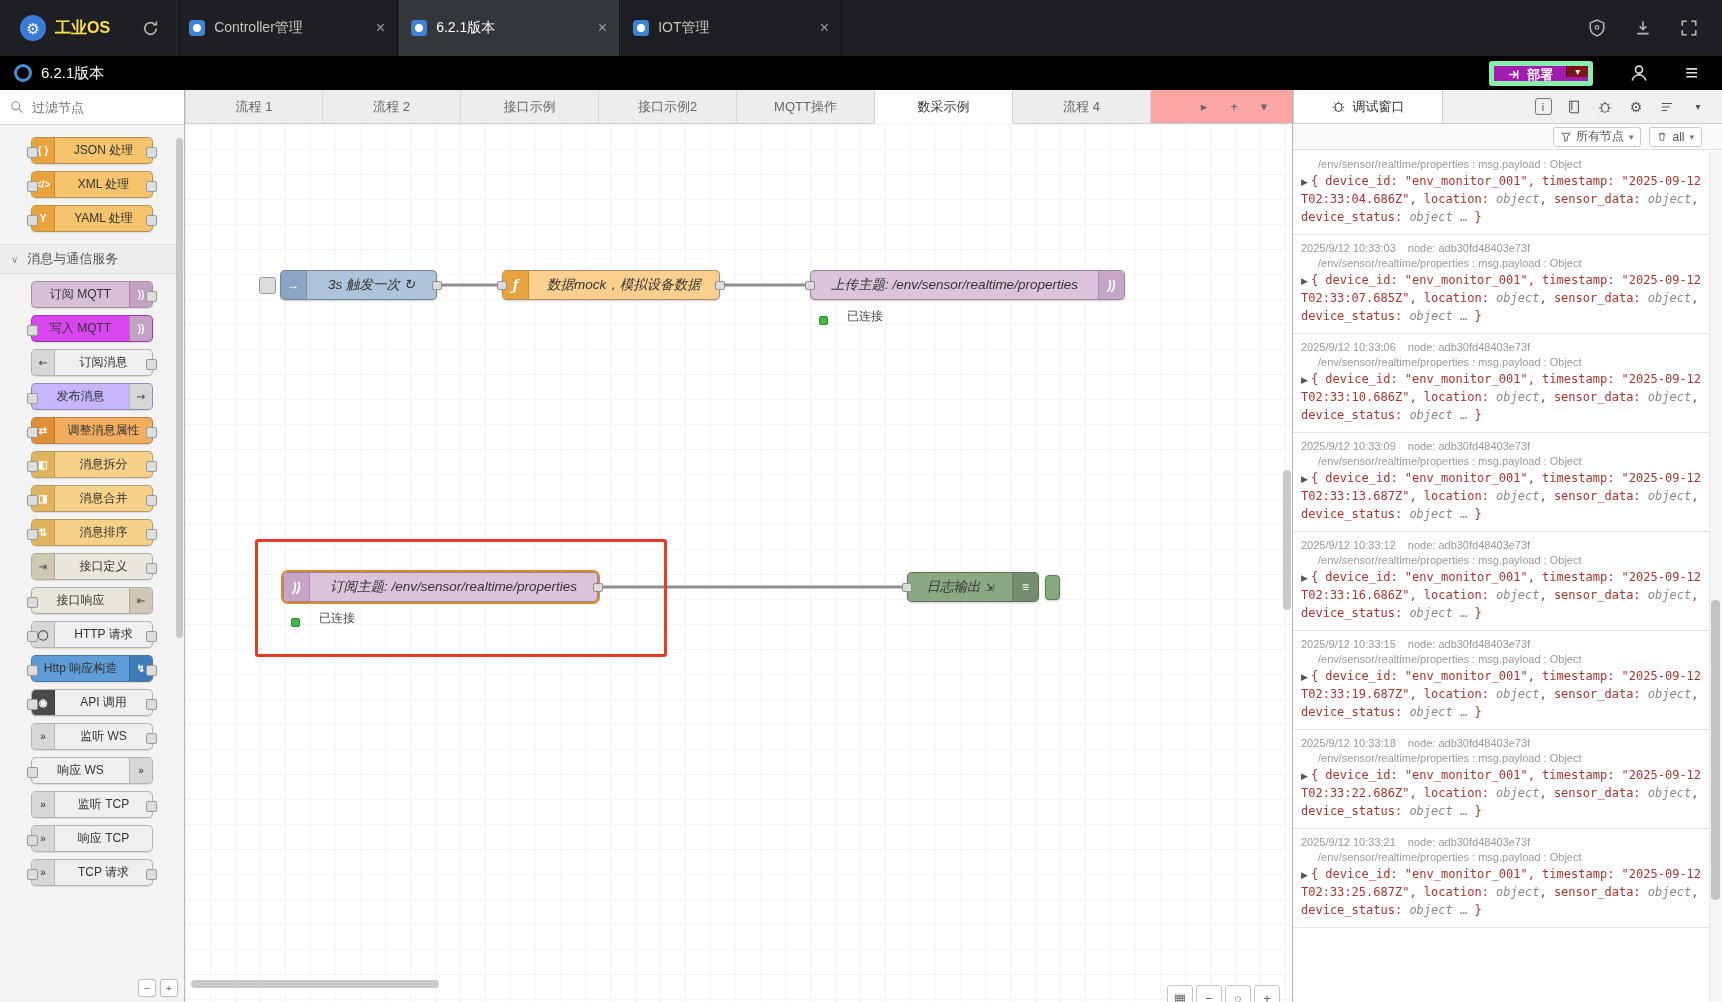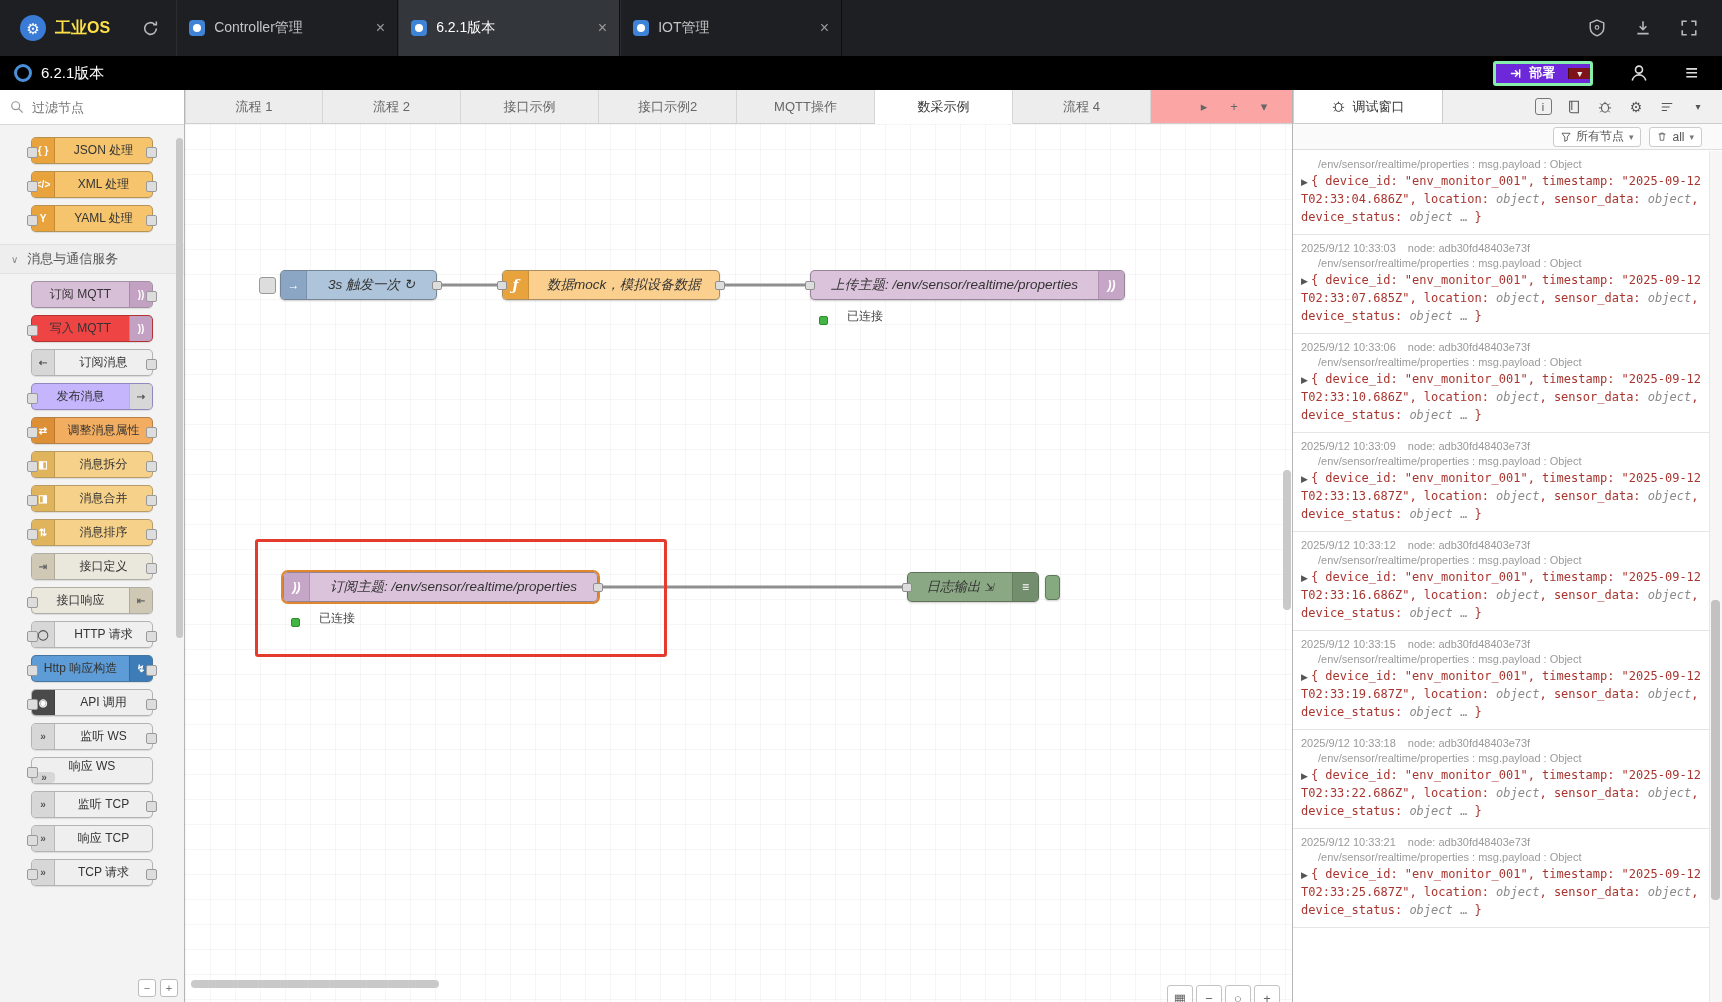--- a/index.html
+++ b/index.html
@@ -21,21 +21,21 @@
   .bb-tab-label{flex:1;white-space:nowrap;overflow:hidden}
   .bb-close{color:#9a9a9a;font-size:16px;line-height:1}
   .bb-right{margin-left:auto;display:flex;gap:24px;padding-right:22px;color:#b9b9b9}
   .bb-icon{width:22px;height:22px;display:flex;align-items:center;justify-content:center}
 
   
   #app-header{position:absolute;left:0;top:56px;width:1722px;height:34px;background:#000;display:flex;align-items:center;color:#fff}
   .ah-logo{width:18px;height:18px;border-radius:50%;border:3px solid #4a90d9;margin:0 9px 0 14px;flex:none}
   .ah-title{font-size:15px;white-space:nowrap}
   .ah-right{margin-left:auto;display:flex;align-items:center;gap:36px;padding-right:24px}
-  .deploy-btn{display:flex;align-items:center;height:25px;background:#6d28d9;border:3px solid #86efac;border-radius:3px;overflow:hidden}
+  .deploy-btn{display:flex;align-items:flex-start;height:25px;background:#a21caf;border:5px solid #86efac;border-radius:3px;overflow:hidden}
   .deploy-main{display:flex;align-items:center;gap:7px;padding:0 13px;font-size:13px;font-weight:bold;color:#fff}
   .deploy-caret{padding:0 8px;border-left:1px solid rgba(0,0,0,.4);color:#eee;font-size:10px;display:flex;align-items:center;background:#7e1419}
   .ah-icon{color:#ddd;display:flex;align-items:center;justify-content:center}
   .ah-menu{font-size:22px;line-height:1;color:#ddd}
 
   
   #flow-tabs{position:absolute;left:185px;top:90px;width:1107px;height:34px;background:#fca5a5;border-bottom:1px solid #cfcfcf;display:flex;align-items:stretch}
   .flow-tab{width:138px;background:#ededed;border-right:1px solid #d6d6d6;display:flex;align-items:center;justify-content:center;font-size:13px;color:#666;white-space:nowrap}
   .flow-tab:first-child{border-left:1px solid #d6d6d6}
   .flow-tab.active{background:#fff;color:#333;margin-bottom:-1px;border-bottom:1px solid #fff}
@@ -220,21 +220,21 @@
           <span class="lbl">YAML 处理</span>
         </div>
         <div class="pal-header">
           <span class="pal-caret">∨</span>
           <span>消息与通信服务</span>
         </div>
         <div class="pal-node pout" style="background: rgb(216, 191, 216);">
           <span class="lbl">订阅 MQTT</span>
           <span class="pal-chip right" style="background: rgb(194, 161, 194);">))</span>
         </div>
-        <div class="pal-node pin" style="background: #ef4444;">
+        <div class="pal-node pin" style="background: #d946ef;">
           <span class="lbl">写入 MQTT</span>
           <span class="pal-chip right" style="background: rgb(194, 161, 194);">))</span>
         </div>
         <div class="pal-node pout" style="background: rgb(239, 239, 239);">
           <span class="pal-chip left" style="background: rgb(215, 215, 215); color: rgb(85, 85, 85);">⇠</span>
           <span class="lbl">订阅消息</span>
         </div>
         <div class="pal-node pin" style="background: #c4b5fd;">
           <span class="lbl">发布消息</span>
           <span class="pal-chip right" style="background: rgb(215, 215, 215); color: rgb(85, 85, 85);">⇢</span>
@@ -272,21 +272,21 @@
           <span class="pal-chip right" style="background: rgb(62, 124, 183);">↯</span>
         </div>
         <div class="pal-node pin pout" style="background: rgb(239, 239, 239);">
           <span class="pal-chip left" style="background: rgb(74, 74, 74);">◉</span>
           <span class="lbl">API 调用</span>
         </div>
         <div class="pal-node pout" style="background: rgb(239, 239, 239);">
           <span class="pal-chip left" style="background: rgb(215, 215, 215); color: rgb(85, 85, 85);">»</span>
           <span class="lbl">监听 WS</span>
         </div>
-        <div class="pal-node pin" style="background: rgb(239, 239, 239); flex-direction: column;">
+        <div class="pal-node pin" style="background: rgb(239, 239, 239);">
           <span class="lbl">响应 WS</span>
           <span class="pal-chip right" style="background: rgb(215, 215, 215); color: rgb(85, 85, 85);">»</span>
         </div>
         <div class="pal-node pout" style="background: rgb(239, 239, 239);">
           <span class="pal-chip left" style="background: rgb(215, 215, 215); color: rgb(85, 85, 85);">»</span>
           <span class="lbl">监听 TCP</span>
         </div>
         <div class="pal-node pin" style="background: rgb(239, 239, 239);">
           <span class="pal-chip left" style="background: rgb(215, 215, 215); color: rgb(85, 85, 85);">»</span>
           <span class="lbl">响应 TCP</span>

